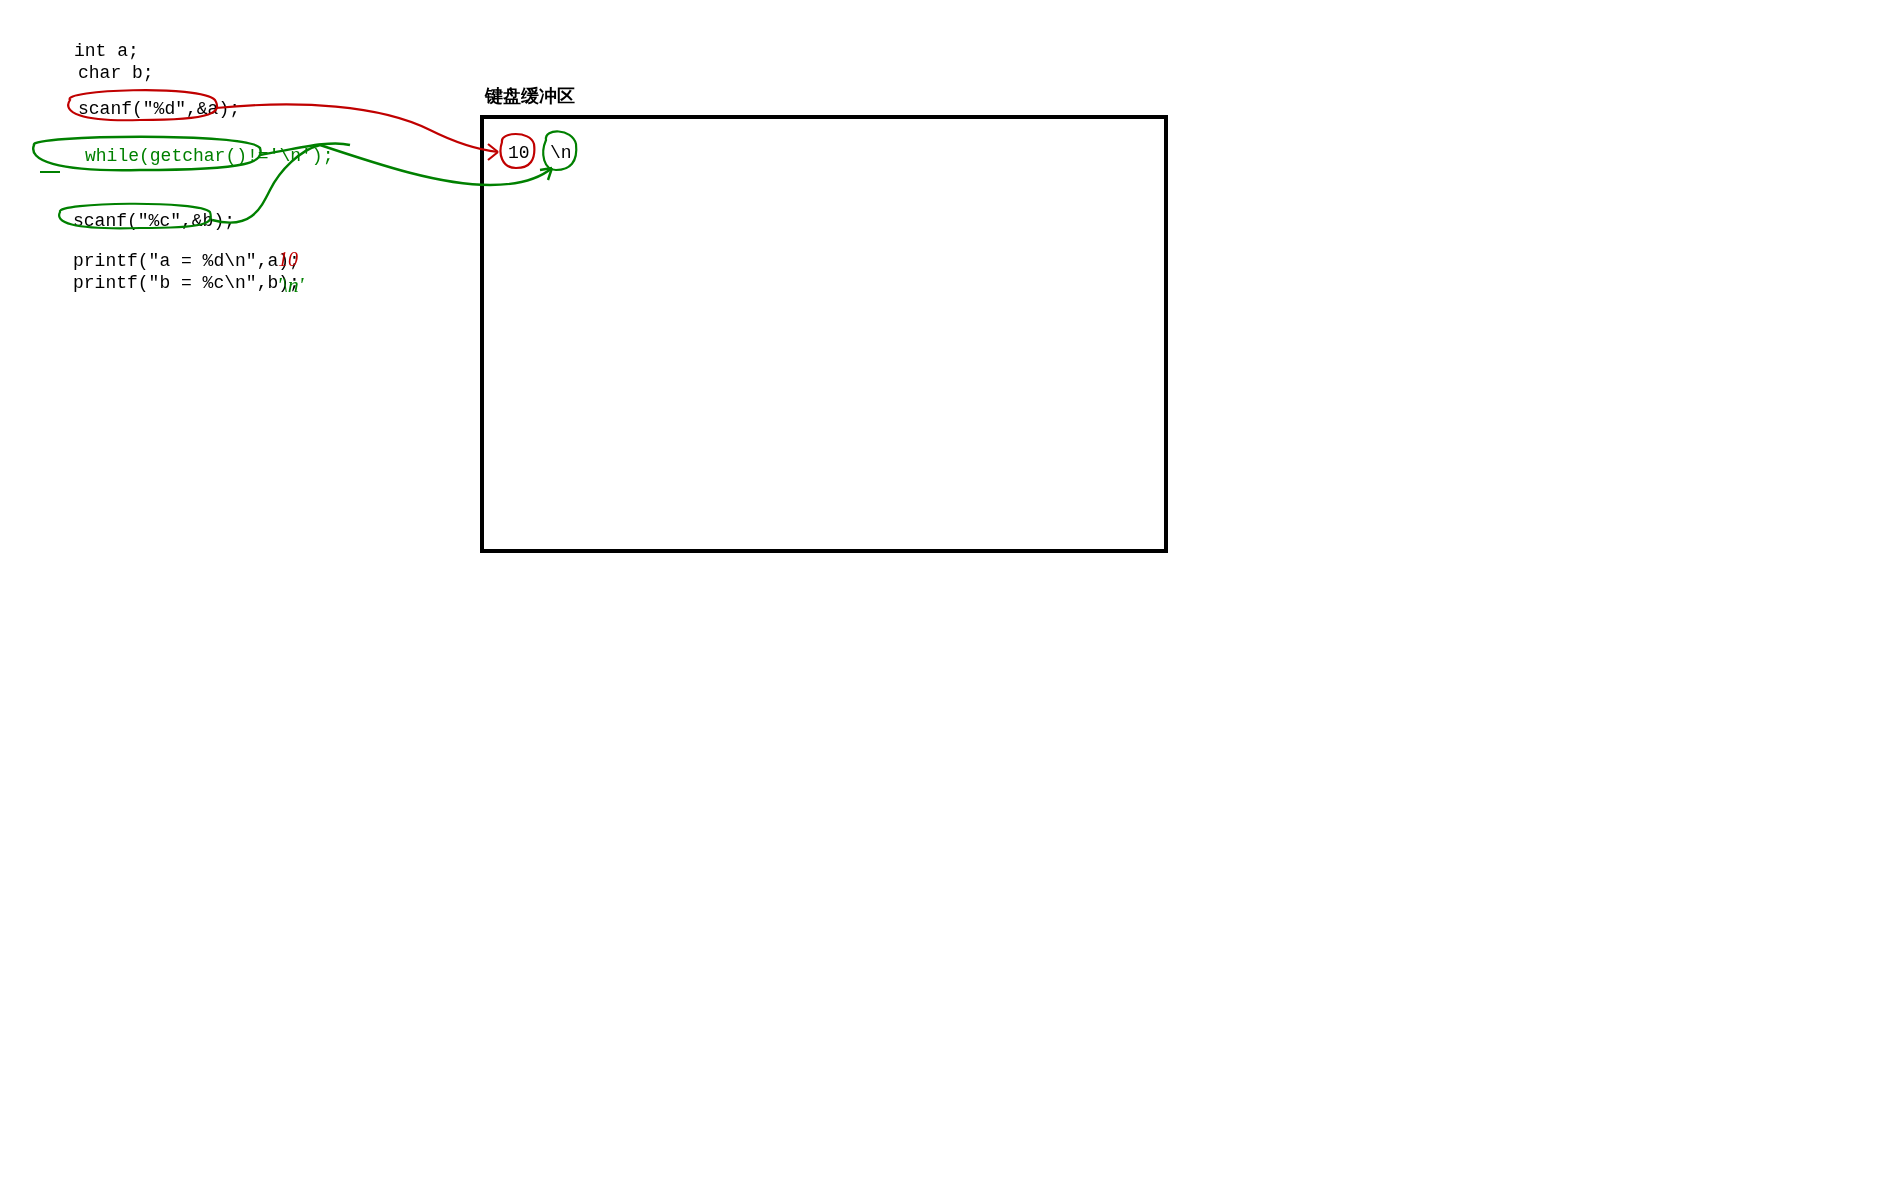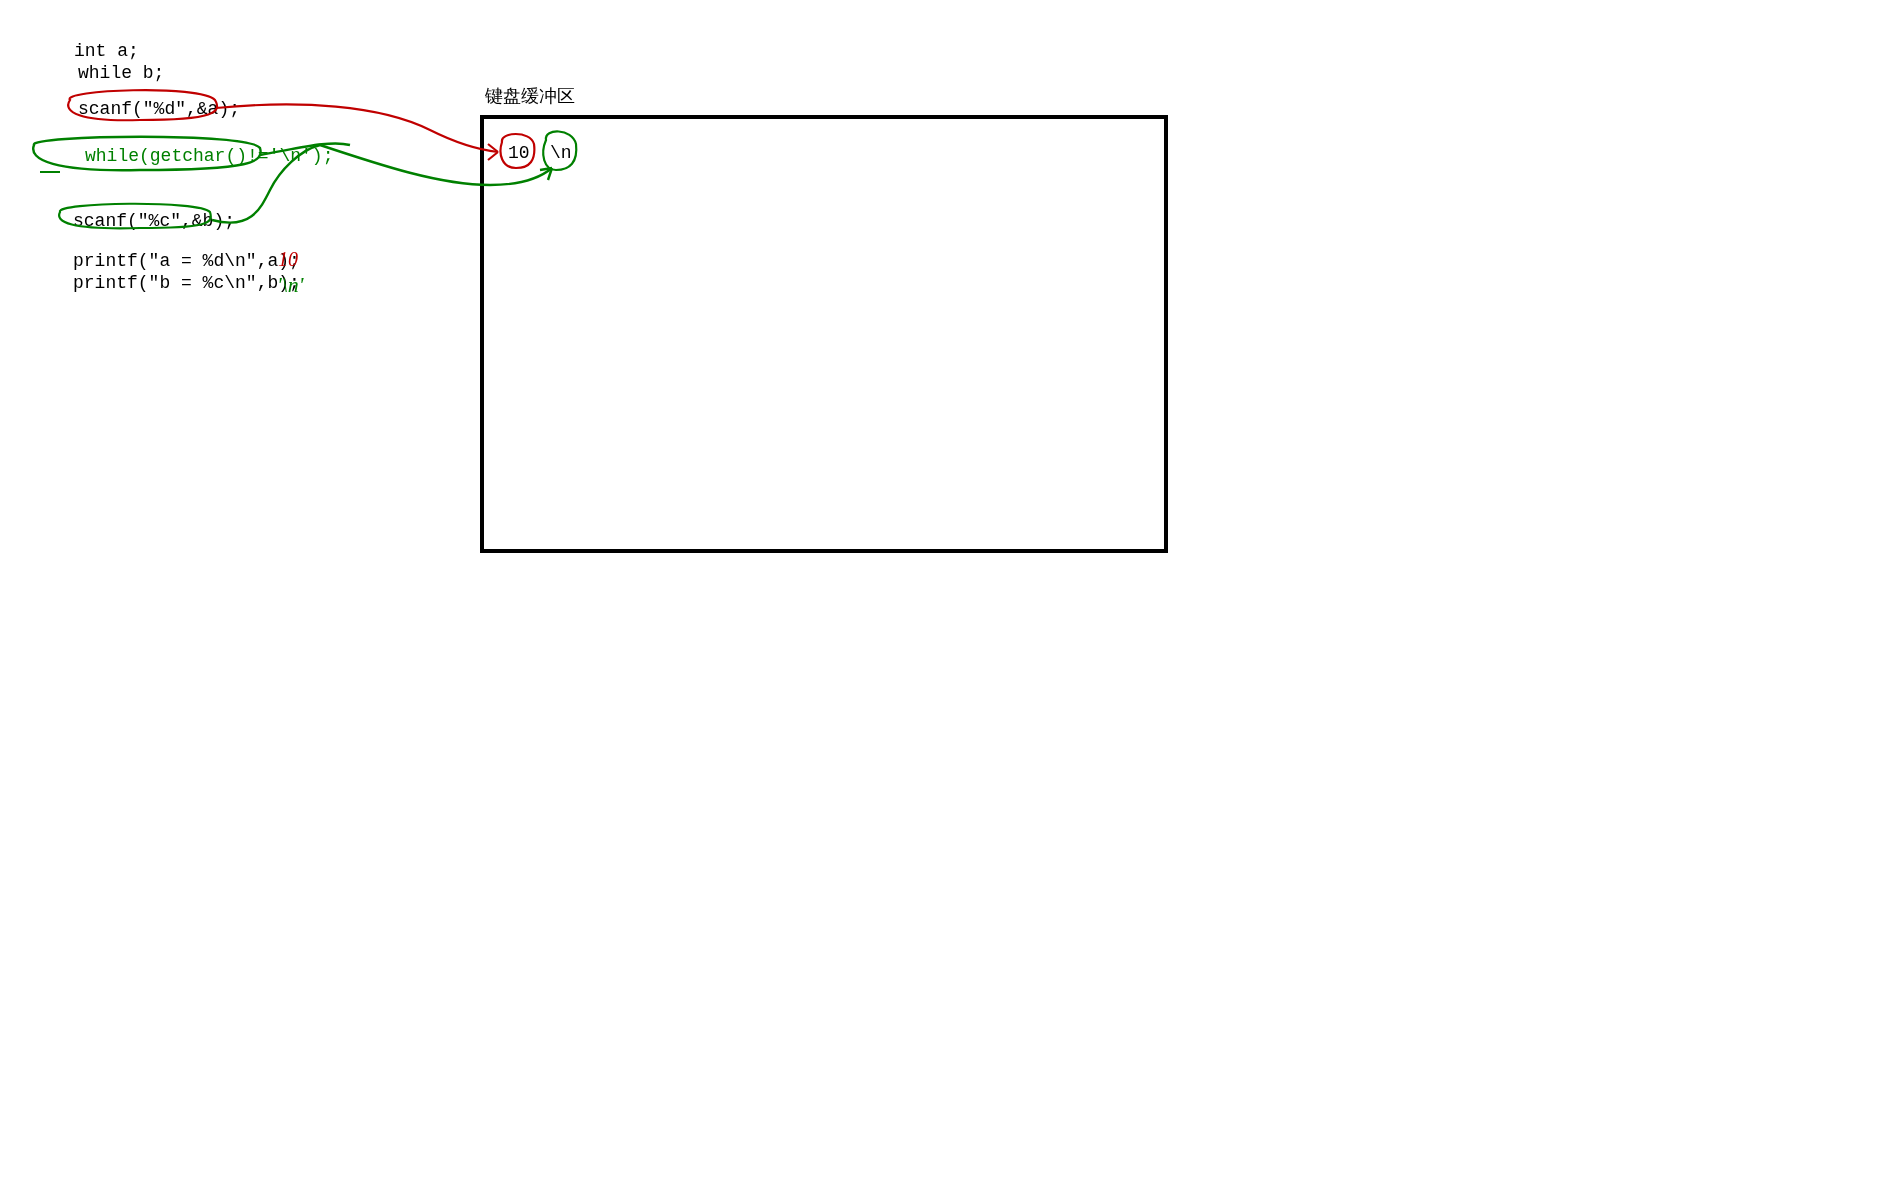--- a/index.html
+++ b/index.html
@@ -15,21 +15,21 @@
   }
   .code-block {
     position: absolute;
     white-space: pre;
     line-height: 22px;
   }
   .buffer-label {
     position: absolute;
     font-family: sans-serif;
     font-size: 18px;
-    font-weight: normal;
+    font-weight: bold;
     color: #000;
     text-align: right;
   }
   .buffer-box {
     position: absolute;
     border: 4px solid #000;
     background: #fff;
   }
   .buf-item {
     position: absolute;
@@ -52,21 +52,21 @@
     position: absolute;
     left: 0; top: 0;
     width: 1893px; height: 1182px;
     pointer-events: none;
   }
 </style>
 </head>
 <body>
 
 <div class="code-block" style="left:74px; top:40px;">int a;</div>
-<div class="code-block" style="left:78px; top:62px;">while b;</div>
+<div class="code-block" style="left:78px; top:62px;">char b;</div>
 
 <div class="code-block" style="left:78px; top:98px;">scanf("%d",&amp;a);</div>
 
 <div class="code-block green-text" style="left:41px; top:145px;padding-left:44px;">while(getchar()!='\n');</div>
 
 <div class="code-block" style="left:73px; top:210px;">scanf("%c",&amp;b);</div>
 
 <div class="code-block" style="left:73px; top:250px;">printf("a = %d\n",a);</div>
 <div class="code-block" style="left:73px; top:272px;">printf("b = %c\n",b);</div>
 

